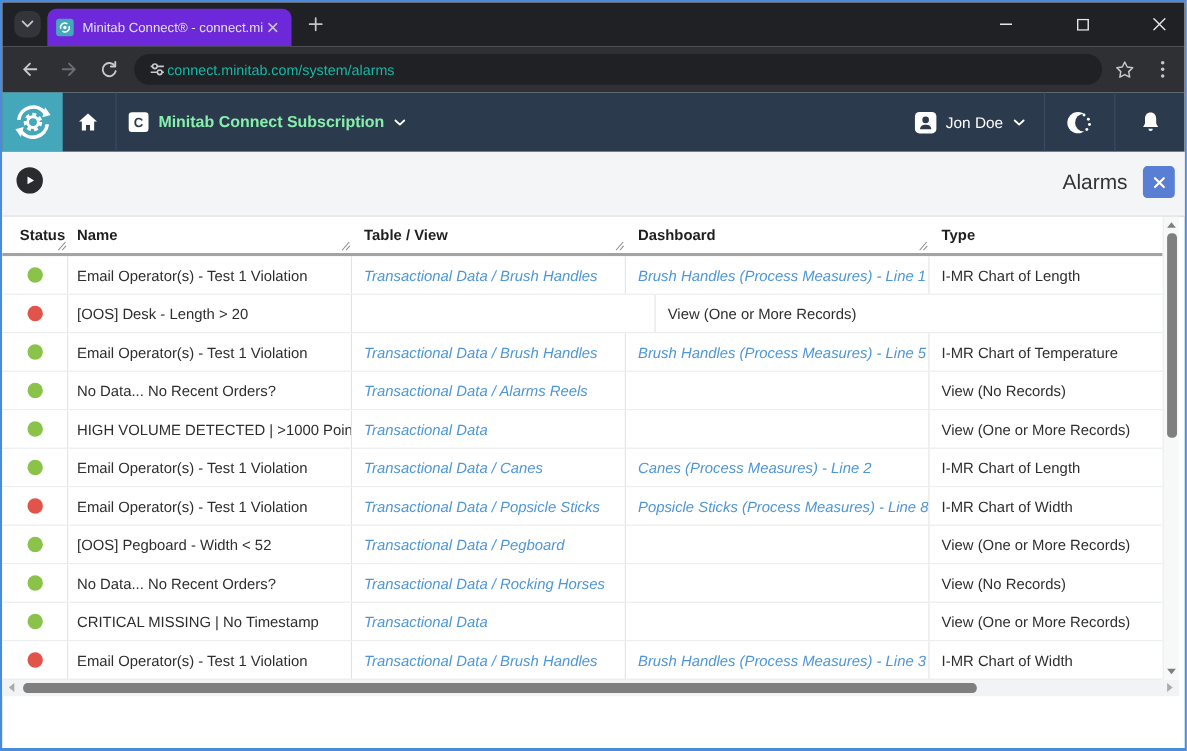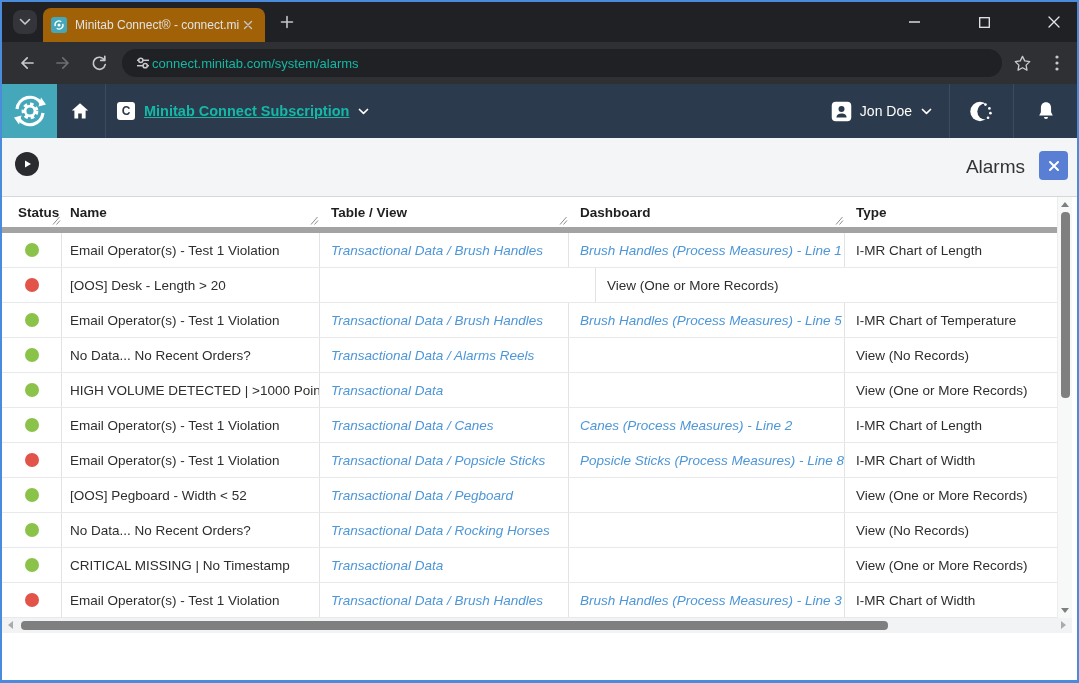--- a/index.html
+++ b/index.html
@@ -8,21 +8,21 @@
   }
   html,body{margin:0;padding:0;background:#fff;}
   *{font-family:"Liberation Sans",sans-serif;}
   .window{position:relative;width:1079px;height:683px;box-sizing:border-box;
     border:2px solid var(--winborder);border-bottom-width:3px;background:#fff;overflow:hidden;}
 
   
   .tabstrip{position:absolute;left:0;top:0;width:100%;height:40px;background:#202124;}
   .tab-search{position:absolute;left:11px;top:8px;width:24px;height:24px;border-radius:8px;background:#33353a;
     display:flex;align-items:center;justify-content:center;cursor:pointer;}
-  .tab{position:absolute;left:41px;top:6px;width:222px;height:34px;background:#a16207;border-radius:8px 8px 0 0;
+  .tab{position:absolute;left:41px;top:6px;width:222px;height:34px;background:#6d28d9;border-radius:8px 8px 0 0;
     display:flex;align-items:center;padding:0 8px;box-sizing:border-box;}
   .favicon{width:16px;height:16px;border-radius:3px;background:var(--teal);display:flex;align-items:center;justify-content:center;flex:none;}
   .tab-title{color:#e0e2e5;font-size:12px;margin-left:8px;white-space:nowrap;overflow:hidden;flex:1;}
   .tab-close{flex:none;width:18px;height:18px;display:flex;align-items:center;justify-content:center;border-radius:50%;cursor:pointer;}
   .newtab{position:absolute;left:272px;top:7px;width:26px;height:26px;display:flex;align-items:center;justify-content:center;cursor:pointer;}
   .winbtn{position:absolute;top:0;width:46px;height:40px;display:flex;align-items:center;justify-content:center;cursor:pointer;}
 
   
   .toolbar{position:absolute;left:0;top:40px;width:100%;height:42px;background:#2f3034;}
   .navbtn{position:absolute;top:6px;width:30px;height:30px;display:flex;align-items:center;justify-content:center;border-radius:50%;cursor:pointer;}
@@ -31,38 +31,38 @@
   .url{color:#14b8a6;font-size:13px;white-space:nowrap;overflow:hidden;}
 
   
   .appheader{position:absolute;left:0;top:82px;width:100%;height:54px;background:var(--navy);}
   .logo{position:absolute;left:0;top:0;width:55px;height:54px;background:var(--teal);display:flex;align-items:center;justify-content:center;cursor:pointer;}
   .home{position:absolute;left:60px;top:0;width:36px;height:54px;display:flex;align-items:center;justify-content:center;cursor:pointer;}
   .hdr-vdiv{position:absolute;top:0;width:1px;height:54px;background:#3d4b60;}
   .sub-group{position:absolute;left:115px;top:0;height:54px;display:flex;align-items:center;cursor:pointer;}
   .c-badge{width:18px;height:18px;background:#fff;border-radius:3px;color:var(--navy);font-weight:bold;font-size:12px;
     display:flex;align-items:center;justify-content:center;}
-  .sub-label{color:#14b8a6;font-size:14.5px;font-weight:600;margin-left:9px;text-decoration:underline;}
+  .sub-label{color:#86efac;font-size:14.5px;font-weight:600;margin-left:9px;}
   .right-cluster{position:absolute;right:0;top:0;height:54px;display:flex;align-items:center;}
   .user-group{display:flex;align-items:center;padding:0 17px;cursor:pointer;height:54px;}
   .user-name{color:#fff;font-size:14px;margin:0 9px 0 8px;}
   .icon-btn{width:63px;height:54px;display:flex;align-items:center;justify-content:center;cursor:pointer;}
 
   
   .subheader{position:absolute;left:0;top:136px;width:100%;height:59px;background:#f4f5f7;
     border-bottom:1px solid #d5d7d9;box-sizing:border-box;}
   .play{position:absolute;left:13px;top:14px;width:24px;height:24px;border-radius:50%;background:#2a2b2e;
     display:flex;align-items:center;justify-content:center;cursor:pointer;}
   .alarms-title{position:absolute;right:52px;top:0;height:58px;display:flex;align-items:center;font-size:19px;color:#333;}
   .panel-close{position:absolute;right:9px;top:13px;width:29px;height:29px;background:var(--xblue);border-radius:4px;
     display:flex;align-items:center;justify-content:center;cursor:pointer;}
 
   
   .thead{position:absolute;left:0;top:195px;width:1055px;height:36px;display:flex;
-    border-bottom:6px solid #a3a3a3;box-sizing:border-box;background:#fff;text-align:right;}
+    border-bottom:3px solid #a3a3a3;box-sizing:border-box;background:#fff;text-align:right;}
   .th{font-weight:bold;font-size:13.5px;color:#1f1f1f;display:flex;align-items:center;position:relative;box-sizing:border-box;cursor:pointer;}
   .rz{position:absolute;right:2px;bottom:2px;}
   .tbody{position:absolute;left:0;top:231px;width:1055px;}
   .trow{display:flex;height:35px;border-bottom:1px solid #e8e9ea;box-sizing:border-box;background:#fff;cursor:pointer;}
   .td{box-sizing:border-box;border-right:1px solid #e2e3e5;display:flex;align-items:center;
     font-size:13.5px;color:#2e2e2e;overflow:hidden;white-space:nowrap;}
   .td.last{border-right:none;}
   .w-status{width:60px;padding-left:16px;}
   .w-name{width:258px;padding-left:8px;}
   .w-table{width:249px;padding-left:11px;}

